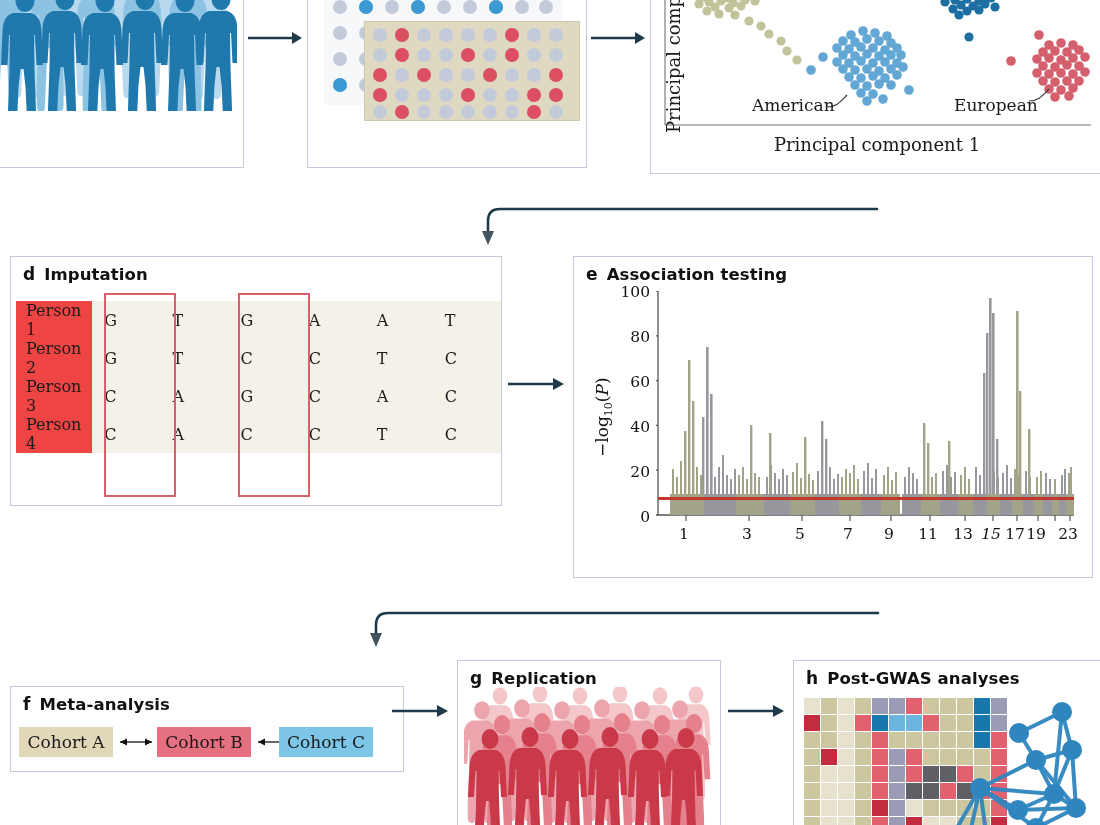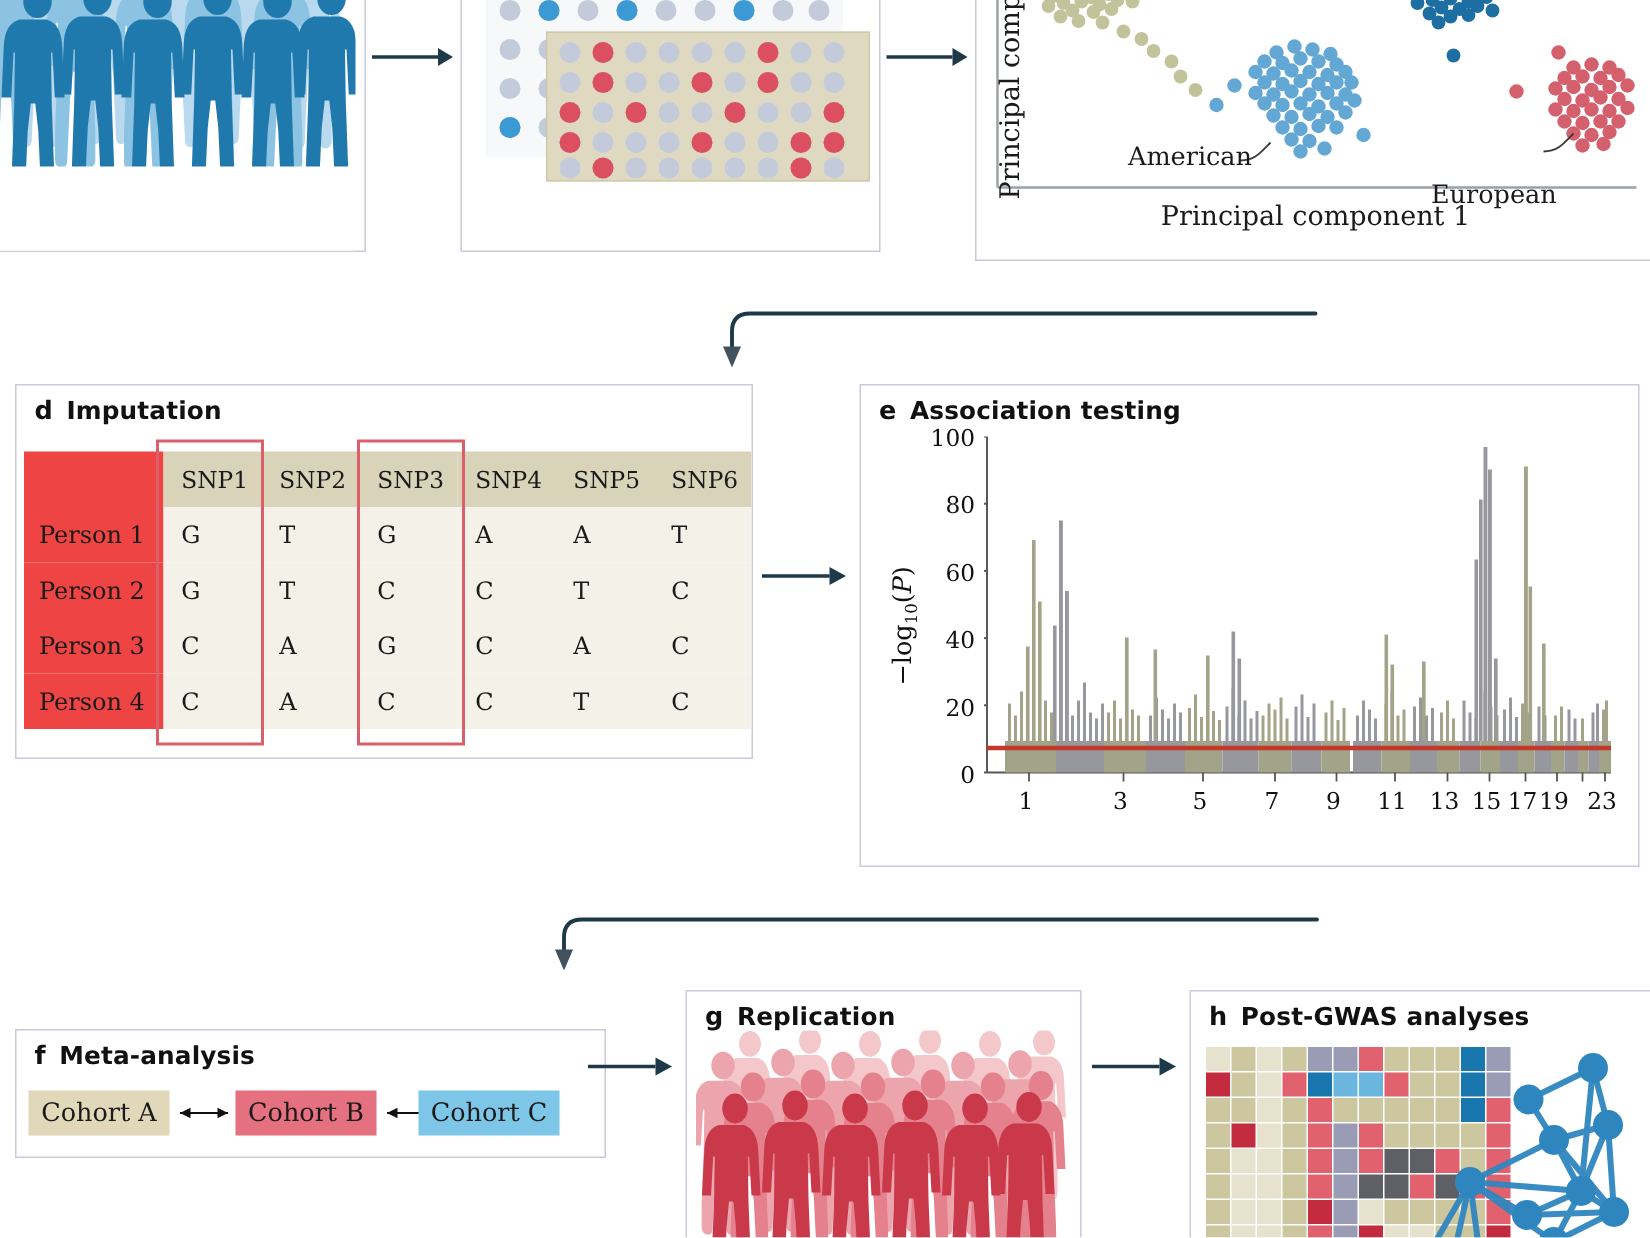--- a/index.html
+++ b/index.html
@@ -479,49 +479,40 @@
             <circle cx="404" cy="102" r="4.8"></circle>
             <circle cx="418" cy="101" r="4.8"></circle>
           <circle cx="388" cy="40" r="4.8"></circle>
             <circle cx="360" cy="66" r="4.8"></circle>
         </g>
 
         <path d="M176,112 C186,112 190,106 196,100" stroke="#3a3a3a" stroke-width="1.2" fill="none"></path>
         <path d="M378,106 C388,106 392,100 398,94" stroke="#3a3a3a" stroke-width="1.2" fill="none"></path>
       </svg>
       <div class="pca-lab" style="left:101px; top:100px;">American</div>
-      <div class="pca-lab" style="left:303px; top:100px;margin-top:25px;">European</div>
+      <div class="pca-lab" style="left:303px; top:100px;">European</div>
       <div class="pca-axis-x" style="left:14px; right:14px; top:139px;">Principal component 1</div>
       <div class="pca-axis-y" style="left:12px; top:138px;">Principal compon</div>
     </div>
   </div>
 
   <div class="conn" style="left:240px; top:195px;">
     <svg width="640" height="55">
       <path d="M637,14 L260,14 Q248,14 248,26 L248,38" stroke="#1e3a4a" stroke-width="2.6" fill="none" stroke-linecap="round"></path>
       <path d="M242,36 L248,50 L254,36 Z" fill="#41525e"></path>
     </svg>
   </div>
 
   <div class="panel" style="left:10px; top:256px; width:492px; height:250px;">
     <div class="panel-label">
       <span class="ltr">d</span><span class="ttl">Imputation</span>
     </div>
 
     <table class="tbl" style="left:5px; top:44px;">
       <tbody>
-          <tr>
-        <th class="rowhdr hdr" style="width:88px;"></th>
-        <th class="hcell">SNP1</th>
-        <th class="hcell">SNP2</th>
-        <th class="hcell">SNP3</th>
-        <th class="hcell">SNP4</th>
-        <th class="hcell">SNP5</th>
-        <th class="hcell">SNP6</th>
-      </tr>
       <tr>
         <td class="rowhdr">Person 1</td>
         <td class="cell">G</td>
         <td class="cell">T</td>
         <td class="cell">G</td>
         <td class="cell">A</td>
         <td class="cell">A</td>
         <td class="cell">T</td>
       </tr>
       <tr>
@@ -770,21 +761,21 @@
       </g>
     </svg>
 
     <div class="mh-tick-x" style="left:96px;  top:268px; width:28px;">1</div>
     <div class="mh-tick-x" style="left:159px; top:268px; width:28px;">3</div>
     <div class="mh-tick-x" style="left:212px; top:268px; width:28px;">5</div>
     <div class="mh-tick-x" style="left:260px; top:268px; width:28px;">7</div>
     <div class="mh-tick-x" style="left:301px; top:268px; width:28px;">9</div>
     <div class="mh-tick-x" style="left:340px; top:268px; width:28px;">11</div>
     <div class="mh-tick-x" style="left:375px; top:268px; width:28px;">13</div>
-    <div class="mh-tick-x" style="left:403px; top:268px; width:28px;">15</div>
+    <div class="mh-tick-x" style="left:403px; top:268px; width:28px;font-style:italic;">15</div>
     <div class="mh-tick-x" style="left:427px; top:268px; width:28px;">17</div>
     <div class="mh-tick-x" style="left:448px; top:268px; width:28px;">19</div>
     <div class="mh-tick-x" style="left:480px; top:268px; width:28px;">23</div>
 
     <div class="mh-xlab" style="left:84px; top:290px; width:420px;margin-top:40px;">Chromosome</div>
   </div>
 
   <div class="conn" style="left:180px; top:595px;">
     <svg width="700" height="58">
       <path d="M698,18 L208,18 Q196,18 196,30 L196,40" stroke="#1e3a4a" stroke-width="2.6" fill="none" stroke-linecap="round"></path>

